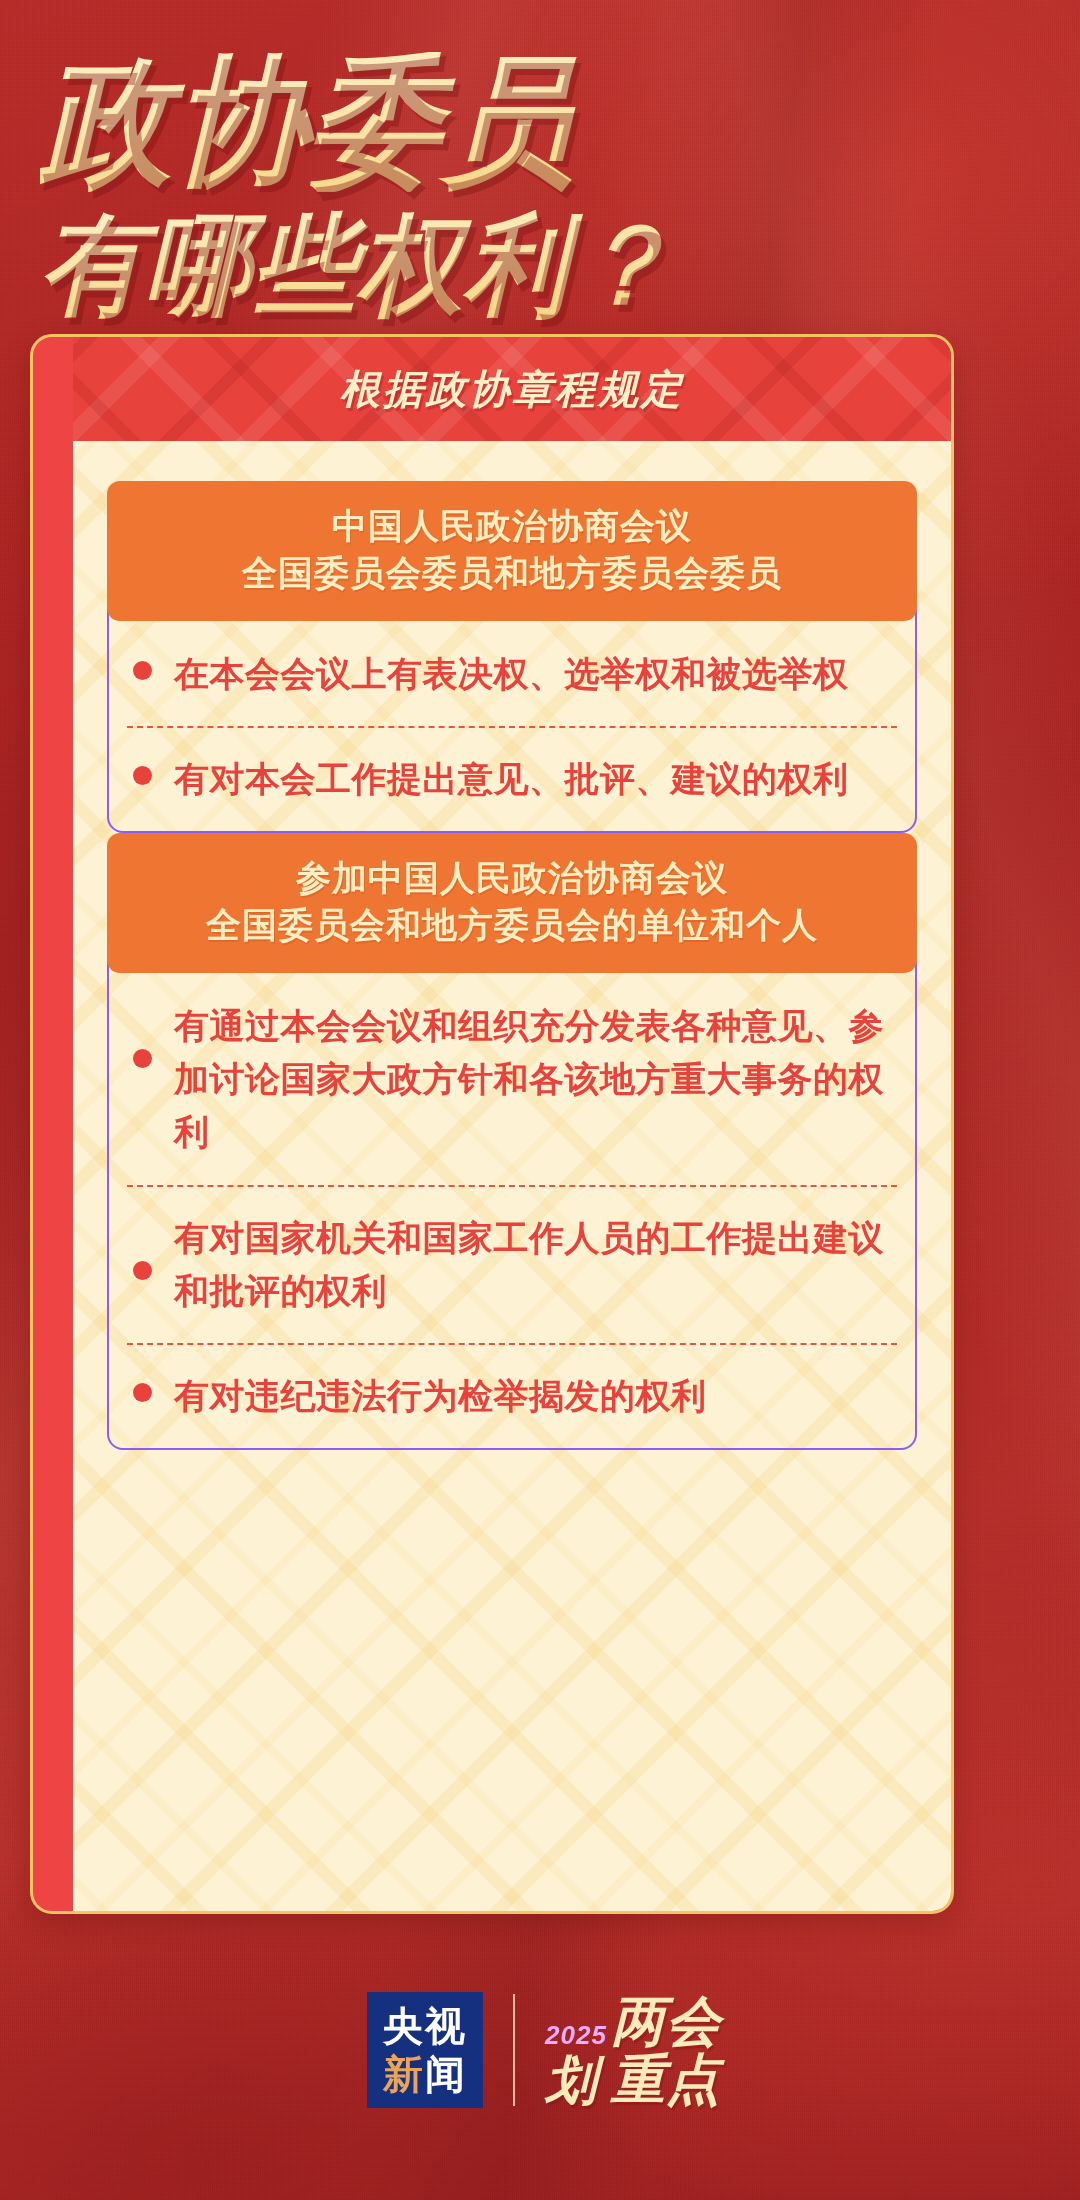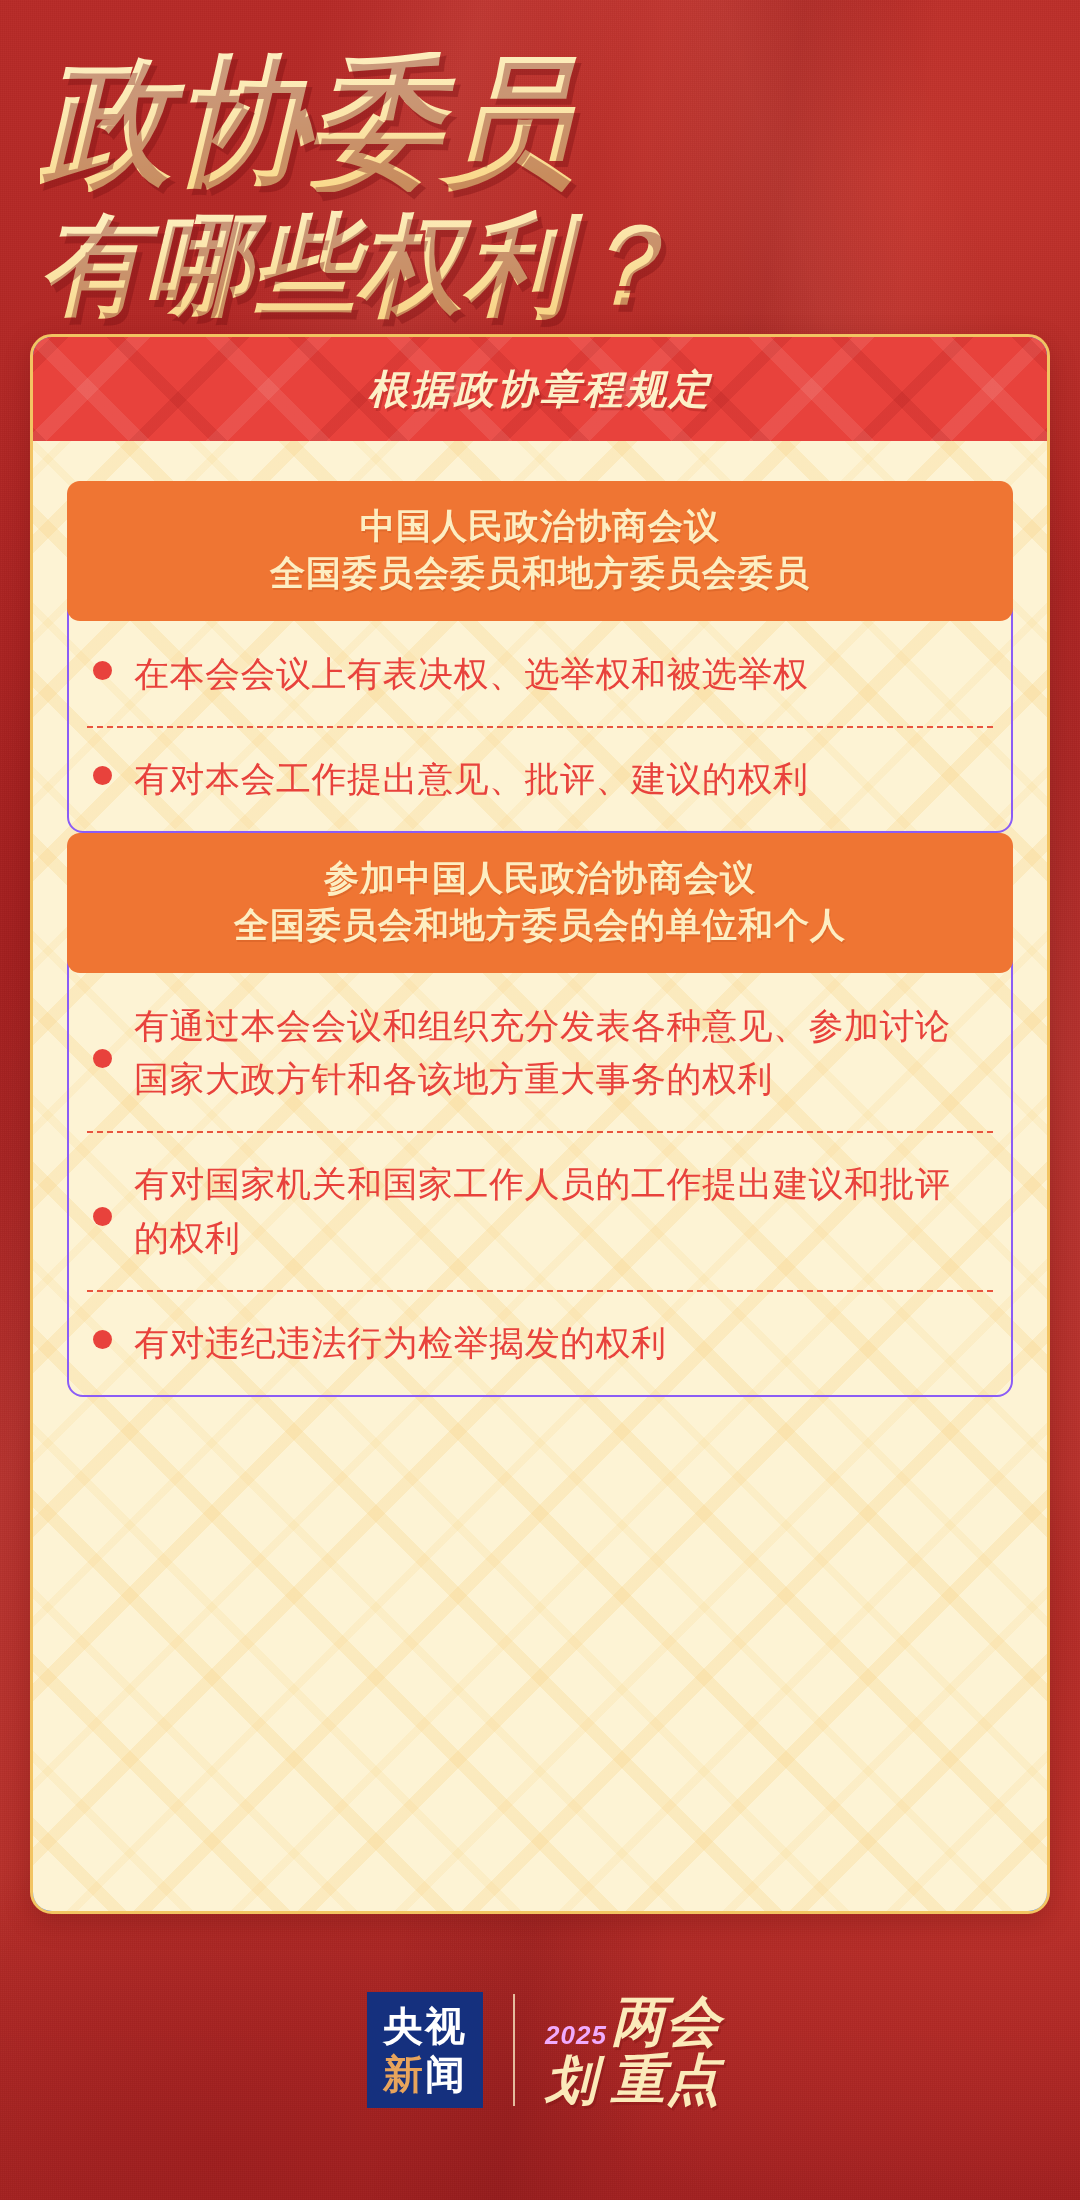--- a/index.html
+++ b/index.html
@@ -77,27 +77,28 @@
     color: transparent;
     transform: scaleY(1.06);
     transform-origin: left top;
   }
 
   
   .card {
     position: absolute;
     left: 30px;
     top: 334px;
-    width: 1020px;
+    width: 924px;
     height: 1580px;
     border-radius: 22px;
     border: 3px solid #f2c462;
     overflow: hidden;
-    background: #3b82f6;
+    background: #ef4444;
     box-shadow: 0 8px 26px rgba(90,10,12,0.26);
+    padding-left: 40px;
   }
 
   
   .card-head {
     position: relative;
     height: 104px;
     background: #e8423c;
     overflow: hidden;
     display: flex;
     align-items: center;
@@ -196,21 +197,21 @@
     height: 19px;
     border-radius: 50%;
     background: #e8423c;
     flex: 0 0 19px;
     margin-top: 14px;
     margin-right: 22px;
   }
   .bullet-row.multiline .bullet-dot { margin-top: 50px; }
   .bullet-text {
     font-size: 35px;
-    font-weight: 400;
+    font-weight: 700;
     color: #e8423c;
     line-height: 1.52;
     letter-spacing: 0.5px;
   }
 
   
   .footer {
     position: absolute;
     left: 0;
     right: 0;

